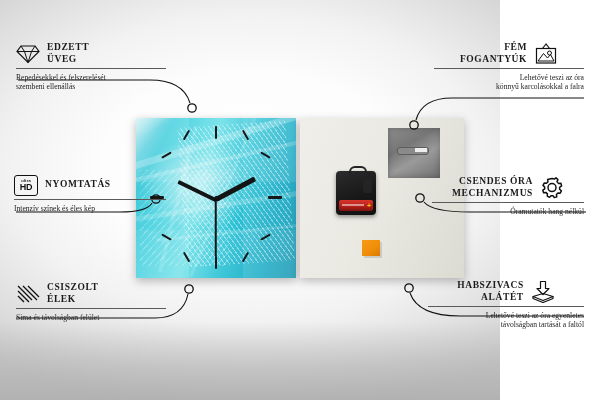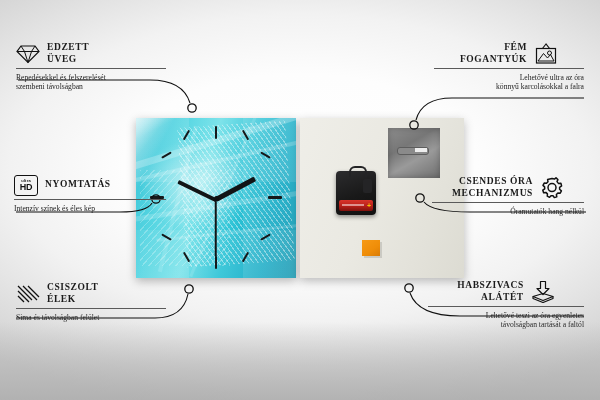--- a/index.html
+++ b/index.html
@@ -2,23 +2,24 @@
 <html><head>
 <meta charset="utf-8">
 <style>
   html,body{margin:0;padding:0;}
   body{
     width:600px;height:400px;overflow:hidden;
     font-family:"Liberation Serif", serif;
     background:#ffffff;
   }
   #stage{
-    position:relative;width:600px;height:400px;
+    position:relative;width:492px;height:400px;
     background:
       radial-gradient(ellipse 78% 62% at 50% 42%, #ffffff 0%, #fdfdfd 38%, #f2f2f2 62%, #e2e2e2 80%, #cfcfcf 100%);
+    padding-left: 8px;
   }
   #stage:after{
     content:"";position:absolute;left:0;right:0;bottom:0;height:78px;
     background:linear-gradient(to bottom, rgba(180,180,180,0) 0%, rgba(176,176,176,.55) 55%, rgba(170,170,170,.8) 100%);
     pointer-events:none;
   }
 
   
   .product{position:absolute;left:136px;top:118px;width:328px;height:160px;}
   .panel{position:absolute;top:0;height:160px;}
@@ -197,21 +198,21 @@
           <path d="M1 7.5 L23 7.5 M5 2 L8.5 7.5 L12 18.5 M19 2 L15.5 7.5 L12 18.5 M8.5 7.5 L15.5 7.5" fill="none" stroke="#111" stroke-width="1"></path>
         </svg>
       </span>
       <span>
         <div class="ctitle">EDZETT</div>
         <div class="ctitle">ÜVEG</div>
       </span>
     </div>
     <div class="rule"></div>
     <div class="cdesc">Repedésekkel és felszerelését</div>
-    <div class="cdesc">szembeni távolságban</div>
+    <div class="cdesc">szembeni ellenállás</div>
   </div>
 
   <div class="callout left" style="left:14px;top:174px;width:152px;">
     <div class="row">
       <span class="icon">
         <span class="hdbox">
           <u>ultra</u>
           <b>HD</b>
         </span>
       </span>
@@ -248,21 +249,21 @@
       <span class="icon">
         <svg width="24" height="22" viewBox="0 0 24 22">
           <path d="M12 1 L8.5 5.5 L15.5 5.5 Z" fill="none" stroke="#111" stroke-width="1.1"></path>
           <rect x="2.5" y="5.5" width="19" height="14.5" fill="none" stroke="#111" stroke-width="1.2"></rect>
           <path d="M4 18 L9.5 10.5 L13.5 15 L16.5 11.5 L20 18 Z" fill="none" stroke="#111" stroke-width="1"></path>
           <circle cx="15.5" cy="10" r="2" fill="none" stroke="#111" stroke-width="1"></circle>
         </svg>
       </span>
     </div>
     <div class="rule"></div>
-    <div class="cdesc">Lehetővé ultra az óra</div>
+    <div class="cdesc">Lehetővé teszi az óra</div>
     <div class="cdesc">könnyű karcolásokkal a falra</div>
   </div>
 
   <div class="callout right" style="left:432px;top:176px;width:152px;">
     <div class="row">
       <span>
         <div class="ctitle">CSENDES ÓRA</div>
         <div class="ctitle">MECHANIZMUS</div>
       </span>
       <span class="icon">

